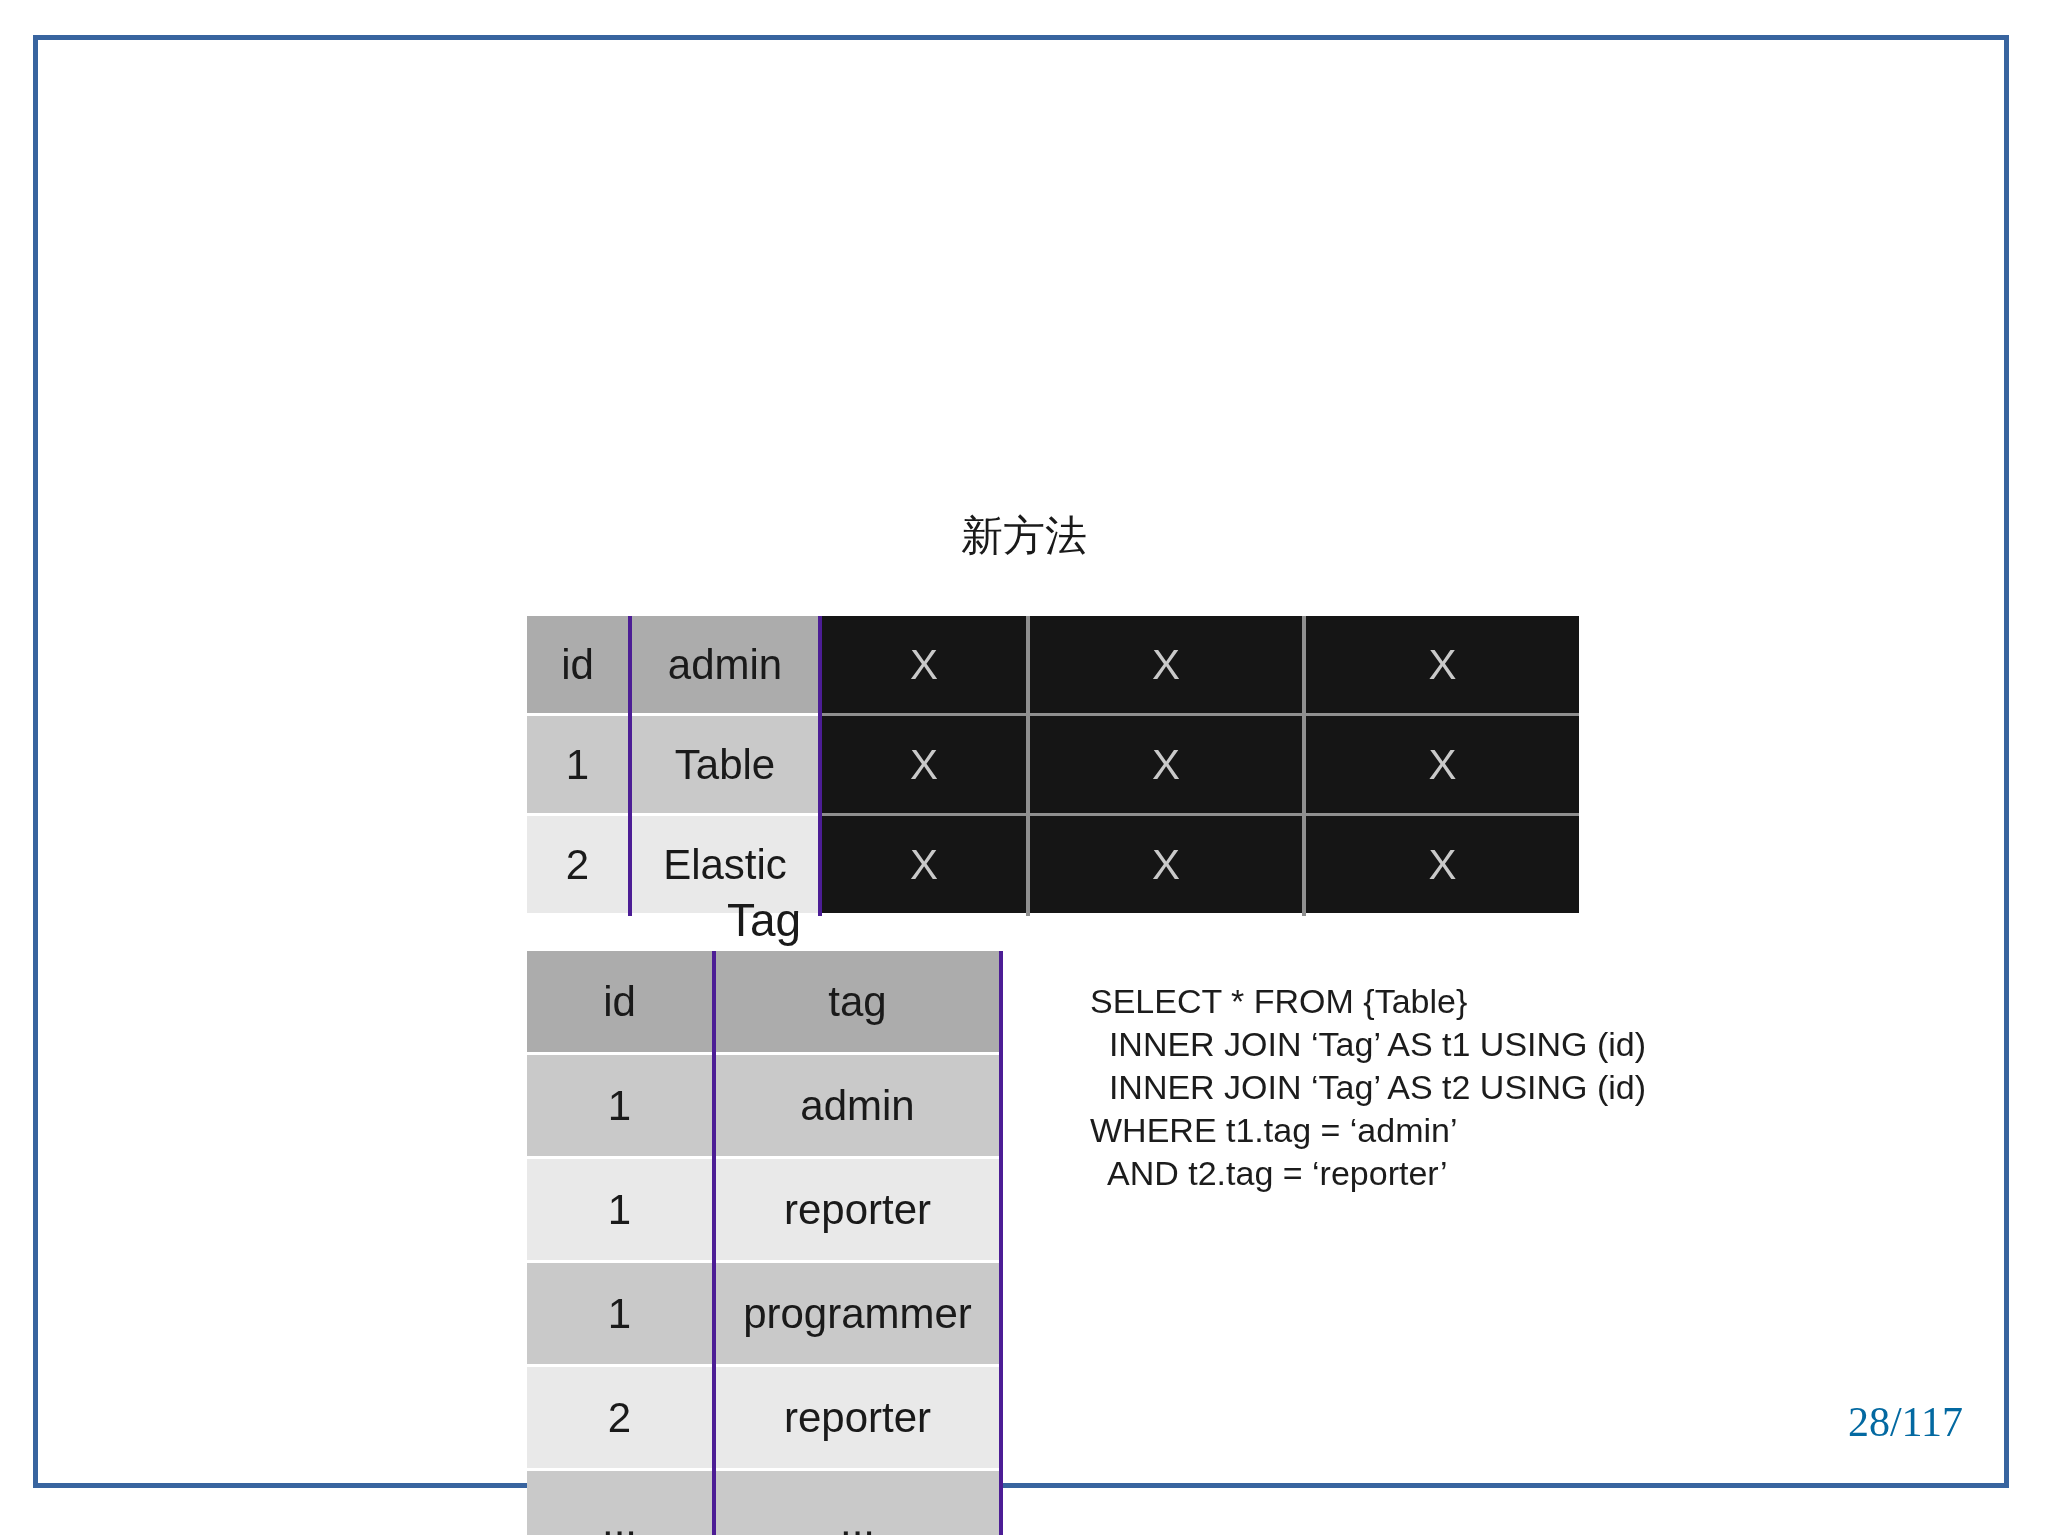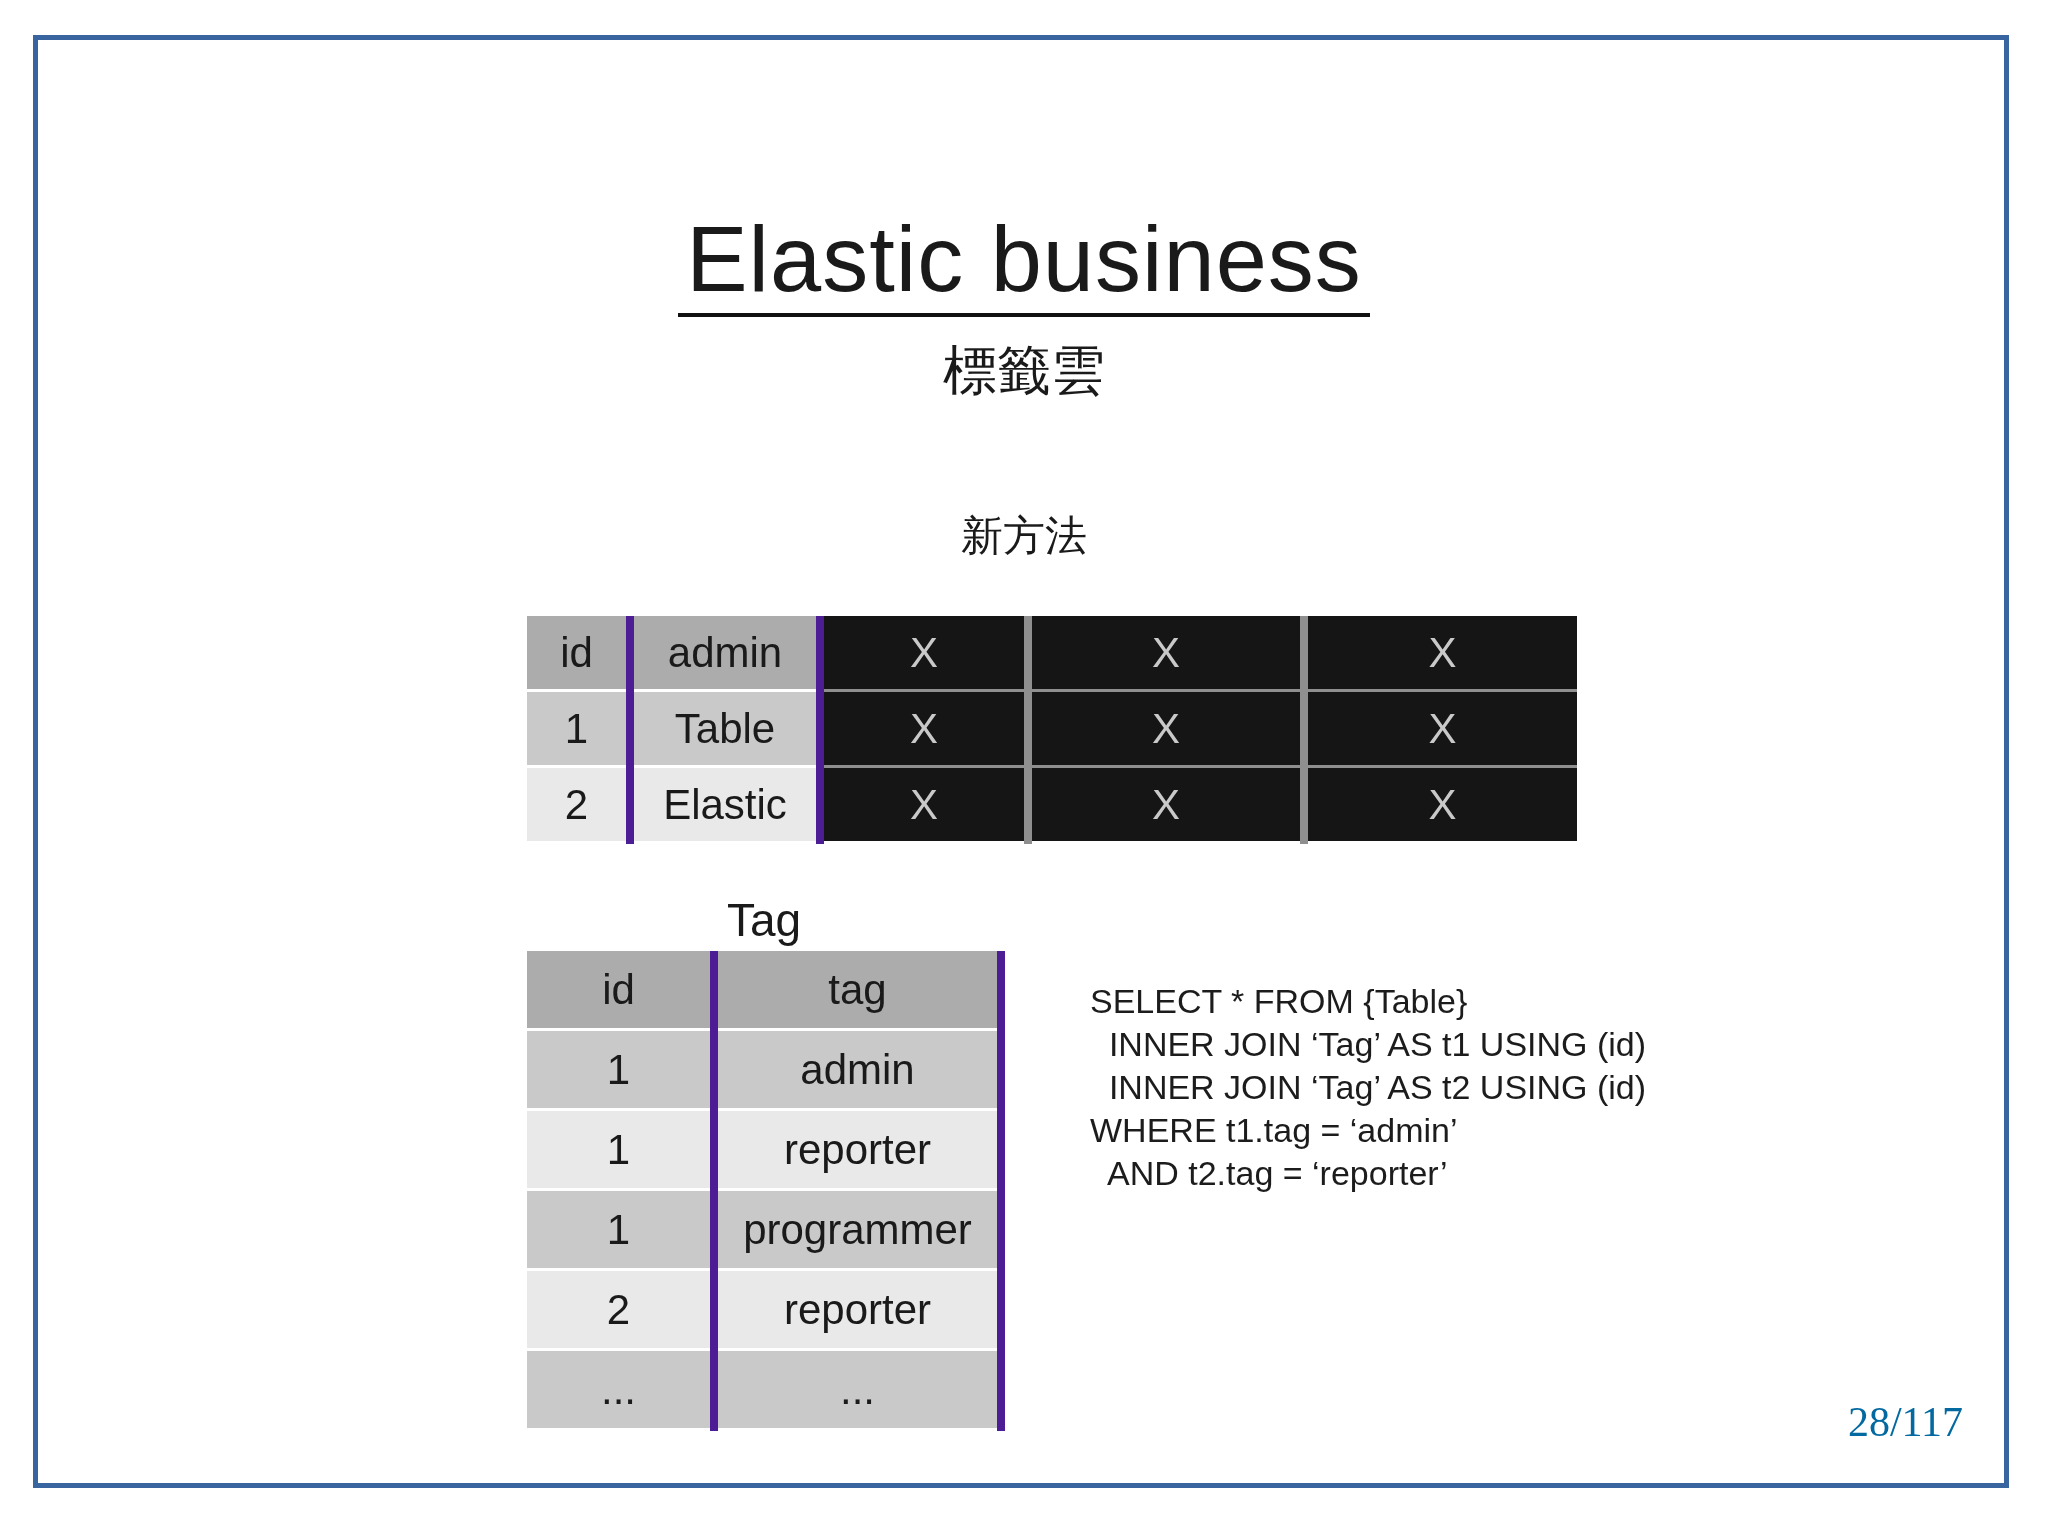--- a/index.html
+++ b/index.html
@@ -16,22 +16,22 @@
   .title-wrap { position:absolute; top:213px; left:0; width:100%; text-align:center; }
   .title {
     display:inline-block; margin:0; font-weight:400; font-size:92px; line-height:1;
     padding:0 8px 8px 8px; border-bottom:4px solid #111111; letter-spacing:1px;
   }
   .subtitle { margin-top:24px; font-size:54px; line-height:1.1; }
   .section-label { position:absolute; top:508px; left:0; width:100%; text-align:center; font-size:42px; }
 
   table.tbl { position:absolute; border-collapse:collapse; table-layout:fixed; }
   table.tbl td {
-    text-align:center; vertical-align:middle; font-size:42px; padding:0;
-    border-right:8px solid #4c1d95; border-bottom:3px solid #ffffff;
+    text-align:center; vertical-align:middle; font-size:42px; padding:12px;
+    border-right:4px solid #4c1d95; border-bottom:3px solid #ffffff;
     overflow:hidden; white-space:nowrap;
   }
 
   
   .tbl-main { left:527px; top:616px; width:1054px; }
   .tbl-main td { height:73px; }
   .tbl-main td:nth-child(n+3) {
     background:var(--dark-cell-bg, #151515);
     color:var(--dark-cell-text, #c9c9c9);
     border-right-color:#8f8f8f; border-bottom-color:#8f8f8f;
@@ -61,24 +61,20 @@
     position:absolute; top:1398px; right:85px;
     font-family:"Liberation Serif", serif; font-size:42px; color:#0369a1;
   }
 </style>
 </head>
 <body>
 
 <div class="slide">
   <div class="frame"></div>
 
-  <div class="title-wrap">
-    <h1 class="title">Elastic business</h1>
-    <div class="subtitle">標籤雲</div>
-  </div>
 
   <div class="section-label">新方法</div>
 
   <table class="tbl tbl-main">
     <colgroup>
       <col style="width:103px">
         <col style="width:190px">
       <col style="width:208px">
         <col style="width:276px">
         <col style="width:277px">

